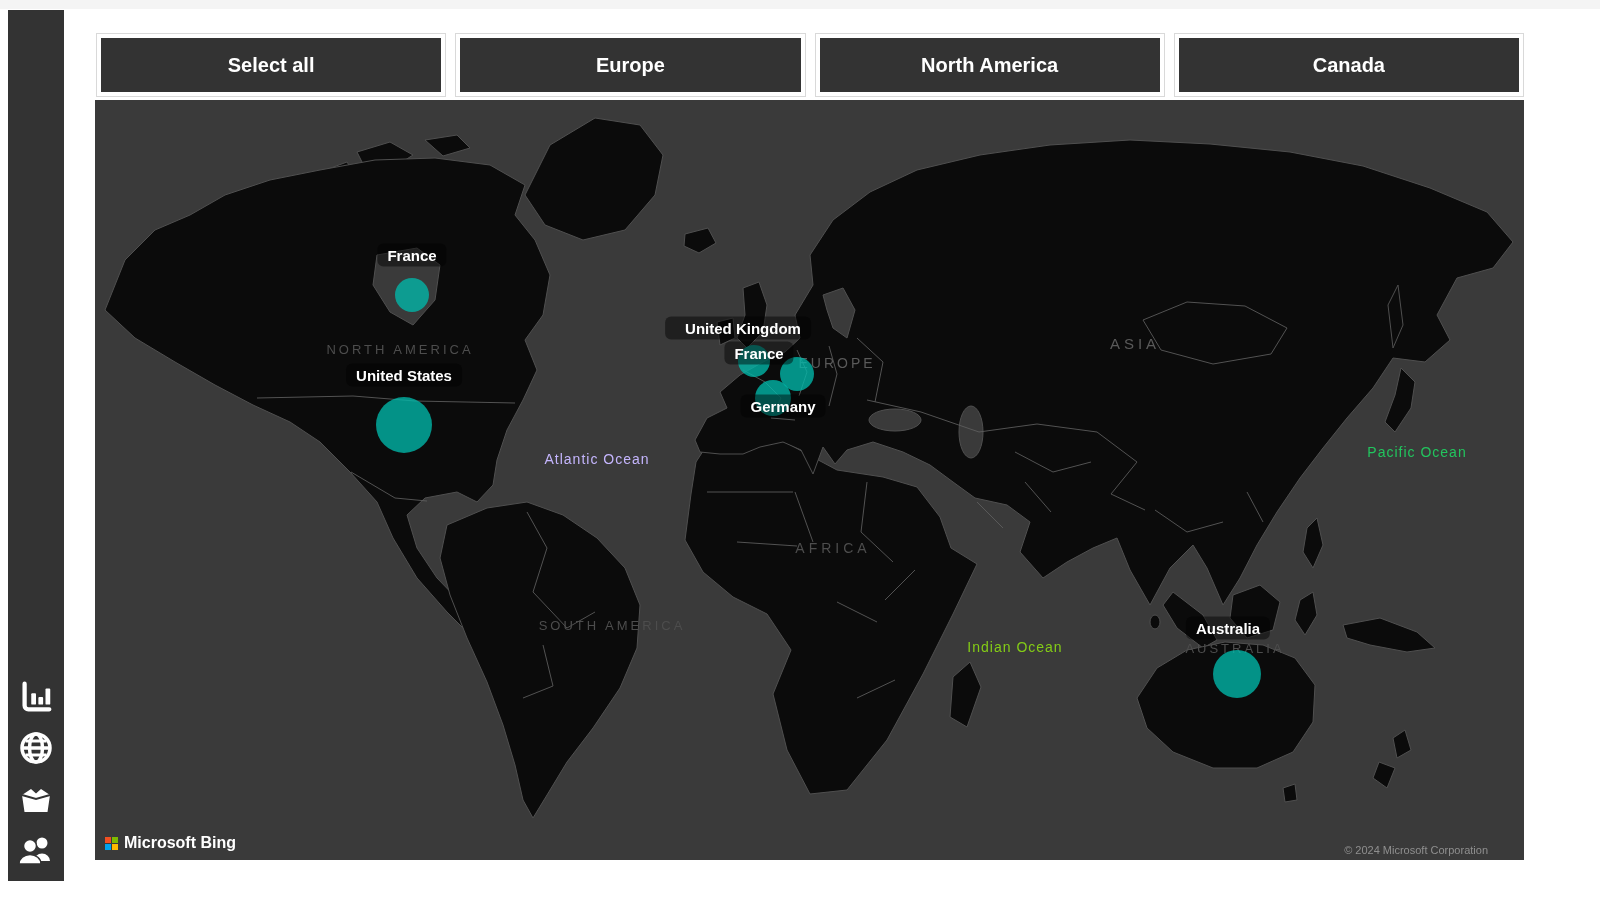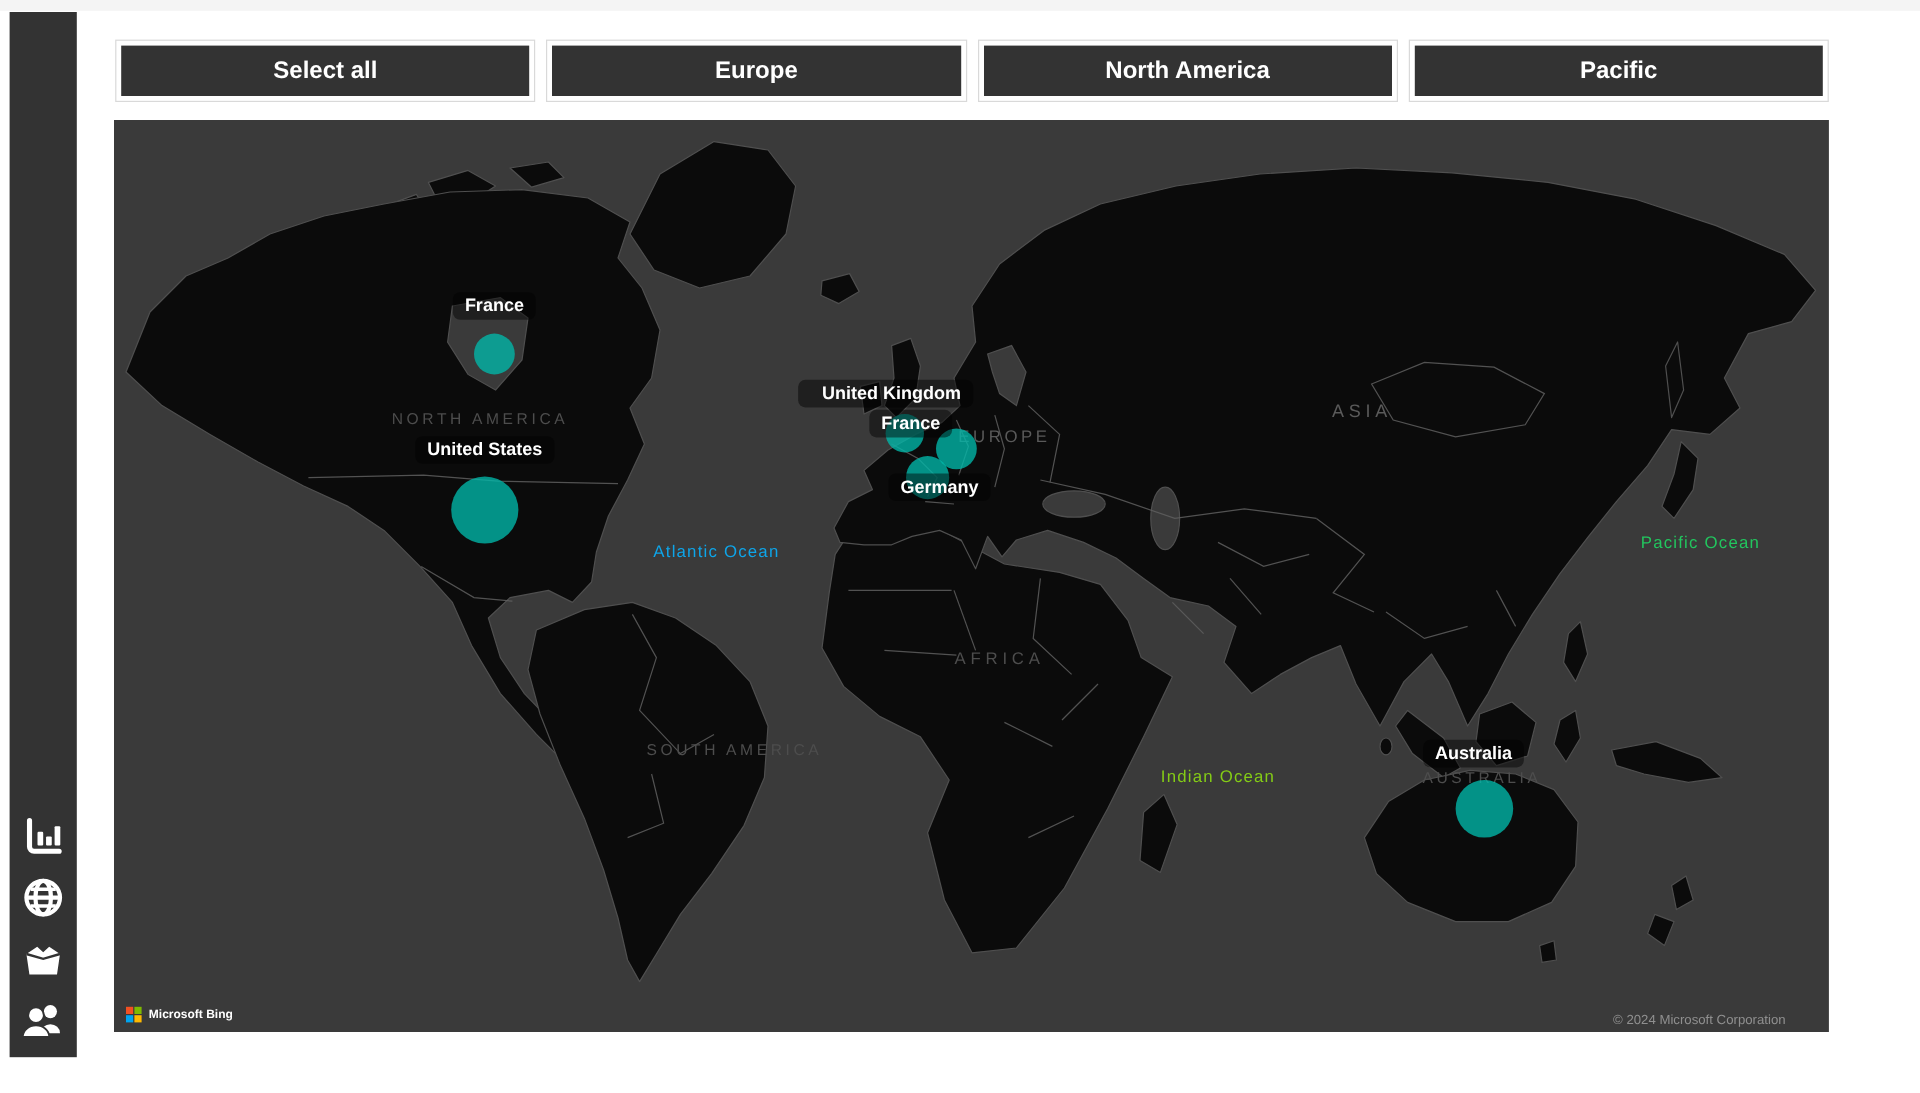--- a/index.html
+++ b/index.html
@@ -12,21 +12,21 @@
   
   .sidebar{
     position:absolute;left:8px;top:10px;width:56px;height:871px;background:#333333;
     display:flex;flex-direction:column;justify-content:flex-end;align-items:center;
     gap:9px;padding-bottom:10px;box-sizing:border-box;
   }
   .side-icon{width:42px;height:42px;display:flex;align-items:center;justify-content:center;cursor:pointer;}
   .side-icon svg{display:block;}
 
   
-  .btn-row{position:absolute;left:96px;top:33px;width:1428px;height:52px;display:flex;gap:9px;}
+  .btn-row{position:absolute;left:96px;top:33px;width:1428px;height:64px;display:flex;gap:9px;}
   .btn-frame{flex:1;border:1px solid #d9d9d9;background:#ffffff;padding:4px;box-sizing:border-box;}
   .filter-btn{
     width:100%;height:100%;background:#333333;color:#ffffff;
     display:flex;align-items:center;justify-content:center;
     font-size:20px;font-weight:700;cursor:pointer;user-select:none;
   }
 
   
   .map-wrap{
     position:absolute;left:95px;top:100px;width:1429px;height:760px;
@@ -48,21 +48,21 @@
     background:var(--chip-bg,rgba(0,0,0,0.45));color:#ffffff;
     font-size:15px;font-weight:600;padding:3px 10px;border-radius:6px;white-space:nowrap;
   }
   .bing{position:absolute;left:10px;bottom:8px;display:flex;align-items:center;gap:6px;cursor:pointer;}
   .ms-squares{display:grid;grid-template-columns:6px 6px;grid-template-rows:6px 6px;gap:1px;}
   .ms-squares span{display:block;width:6px;height:6px;}
   .ms-squares span:nth-child(1){background:#f25022;}
   .ms-squares span:nth-child(2){background:#7fba00;}
   .ms-squares span:nth-child(3){background:#00a4ef;}
   .ms-squares span:nth-child(4){background:#ffb900;}
-  .bing-text{color:#ffffff;font-size:10px;font-weight:600;}
+  .bing-text{color:#ffffff;font-size:16px;font-weight:600;}
   .copyright{position:absolute;right:36px;bottom:4px;color:#8f8f8f;font-size:11px;}
 </style>
 </head>
 <body>
 
 <div class="top-strip"></div>
 
 <div class="sidebar">
   <div class="side-icon">
     <svg width="38" height="38" viewBox="0 0 40 40">
@@ -101,21 +101,21 @@
     <div class="btn-frame">
       <div class="filter-btn">Select all</div>
     </div>
     <div class="btn-frame">
       <div class="filter-btn">Europe</div>
     </div>
     <div class="btn-frame">
       <div class="filter-btn">North America</div>
     </div>
     <div class="btn-frame">
-      <div class="filter-btn">Pacific</div>
+      <div class="filter-btn">Canada</div>
     </div>
   </div>
 
 <div class="map-wrap">
   <svg class="world" width="1429" height="760" viewBox="0 0 1429 760">
     <rect x="0" y="0" width="1429" height="760" fill="var(--ocean,#3a3a3a)"></rect>
     <g fill="var(--land,#0b0b0b)" stroke="#4f4f4f" stroke-width="1" stroke-linejoin="round">
 
       <path d="M430,95 L455,45 L500,18 L545,25 L568,55 L560,95 L530,130 L488,140 L450,125 Z"></path>
       <path d="M262,52 L295,42 L318,55 L298,68 L268,64 Z"></path>
@@ -185,21 +185,21 @@
       <path d="M920,352 L958,372 L996,362"></path>
       <path d="M1060,410 L1092,432 L1128,422"></path>
       <path d="M882,402 L908,428"></path>
       <path d="M930,382 L956,412"></path>
       <path d="M1152,392 L1168,422"></path>
     </g>
   </svg>
 
   <div class="overlays">
       <div class="geo-label" style="left: 305px; top: 249px; font-size: 13px; letter-spacing: 3px; color: rgb(77, 77, 77);">NORTH AMERICA</div>
-      <div class="geo-label" style="left: 502px; top: 359px; font-size: 14px; letter-spacing: 1px; color: #0ea5e9;">Atlantic Ocean</div>
+      <div class="geo-label" style="left: 502px; top: 359px; font-size: 14px; letter-spacing: 1px; color: #c4b5fd;">Atlantic Ocean</div>
       <div class="geo-label" style="left: 477px; top: 525px; font-size: 13px; letter-spacing: 3px; color: rgb(77, 77, 77); margin-left: 40px;">SOUTH AMERICA</div>
       <div class="geo-label" style="left: 738px; top: 448px; font-size: 14px; letter-spacing: 4px; color: rgb(77, 77, 77);">AFRICA</div>
       <div class="geo-label" style="left: 742px; top: 263px; font-size: 14px; letter-spacing: 3px; color: rgb(90, 90, 90);">EUROPE</div>
       <div class="geo-label" style="left: 1040px; top: 243px; font-size: 15px; letter-spacing: 4px; color: rgb(90, 90, 90);">ASIA</div>
       <div class="geo-label" style="left: 1322px; top: 352px; font-size: 14px; letter-spacing: 1px; color: #22c55e;">Pacific Ocean</div>
       <div class="geo-label" style="left: 920px; top: 547px; font-size: 14px; letter-spacing: 1px; color: #84cc16;">Indian Ocean</div>
       <div class="geo-label" style="left: 1140px; top: 548px; font-size: 13px; letter-spacing: 3px; color: rgb(77, 77, 77);">AUSTRALIA</div>
       <div class="bubble" style="left: 300px; top: 178px; width: 34px; height: 34px;"></div>
       <div class="bubble" style="left: 281px; top: 297px; width: 56px; height: 56px;"></div>
       <div class="bubble" style="left: 643px; top: 245px; width: 32px; height: 32px;"></div>

